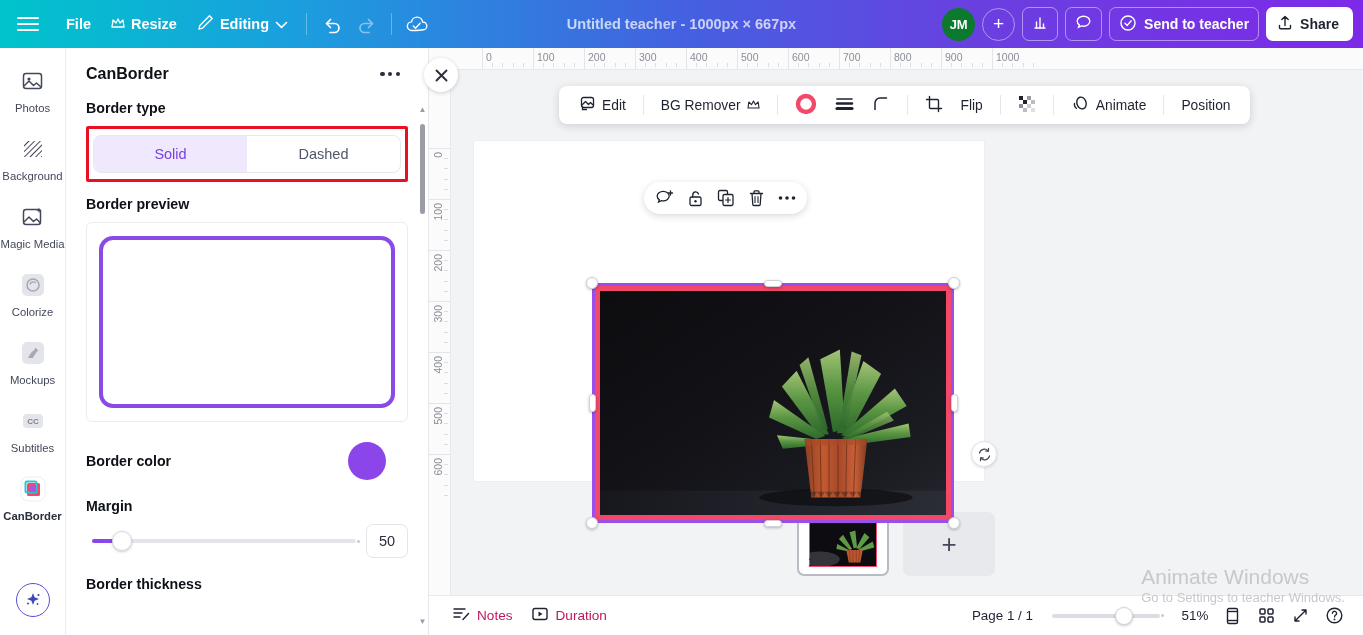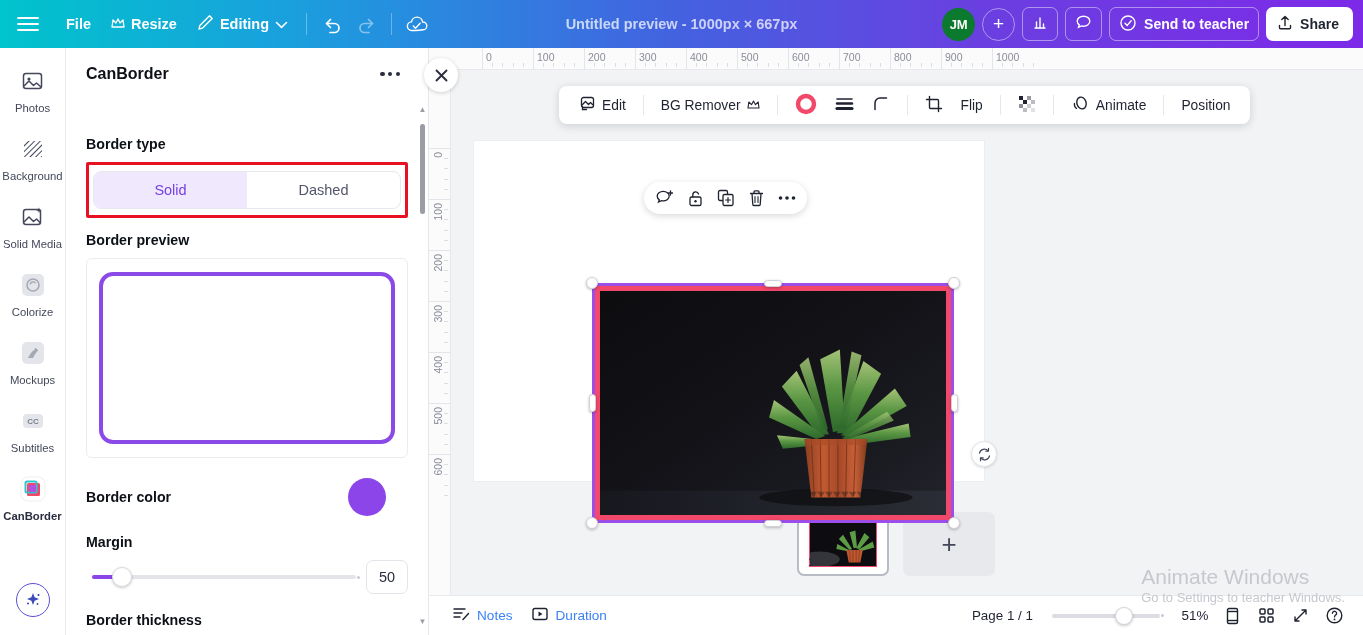--- a/index.html
+++ b/index.html
@@ -94,21 +94,21 @@
     position: absolute; top: 48px; left: 66px; width: 363px; height: 587px;
     background: #fff; border-right: 1px solid #e6e7ec; overflow: hidden;
   }
   #panel-head {
     height: 52px; display: flex; align-items: center; justify-content: space-between;
     padding: 0 22px 0 20px;
   }
   #panel-title { font-size: 16px; font-weight: 700; color: #0d1117; }
   .dots3 { display: flex; gap: 3.5px; cursor: pointer; padding: 6px; }
   .dots3 i { width: 4.2px; height: 4.2px; border-radius: 50%; background: #2b2e3f; display:block; }
-  #panel-body { padding: 0 20px; position: relative; margin-top: 36px; }
+  #panel-body { padding: 0 20px; position: relative; }
   .sec-label {
     font-size: 14.2px; font-weight: 700; color: #0d1117;
     margin-bottom: 10px;
   }
   .sec-label.mt { margin-top: 18px; }
 
   
   #btype-wrap {
     border: 3px solid #e81123; border-radius: 2px; padding: 6px 4px;
     margin-bottom: 14px;
@@ -277,21 +277,21 @@
   #wm2 { font-size: 13px; color: #c6c8ce; }
 
   
   #bottombar {
     position: absolute; left: 429px; bottom: 0; width: 934px; height: 40px;
     background: #fff; border-top: 1px solid #e8e9ed;
     display:flex; align-items:center; padding: 0 14px;
   }
   .bb-item {
     display:flex; align-items:center; gap: 7px; padding: 5px 9px; border-radius: 5px;
-    font-size: 13.6px; color: #3b82f6; cursor: pointer; white-space: nowrap;
+    font-size: 13.6px; color: #be185d; cursor: pointer; white-space: nowrap;
   }
   #bb-right { margin-left: auto; display:flex; align-items:center; gap: 4px; }
   #pagecount { font-size: 13.4px; color: #1f2330; margin-right: 10px; white-space:nowrap; }
   #zoomslider { position: relative; width: 118px; height: 22px; display:flex; align-items:center; margin-right: 8px; }
   #zoomslider .ztrack { position:absolute; left:5px; right:5px; height:4px; border-radius:2px; background:#dcdde2; }
   #zoomslider .zknob {
     position:absolute; left: 68px; width: 18px; height: 18px; border-radius:50%;
     background:#fff; border: 1.3px solid #d4d5dc; box-shadow: 0 1px 3px rgba(0,0,0,.22); cursor:grab;
   }
   #zoomslider .zend { position:absolute; right:1px; width:3px; height:3px; border-radius:50%; background:#c9cad1; }
@@ -358,21 +358,21 @@
 
     <div class="tb-sep"></div>
 
     <div class="tb-icobtn">
       <svg width="24" height="21" viewBox="0 0 24 21">
           <path d="M6.8 16.5a4.3 4.3 0 01-.3-8.6A5.6 5.6 0 0117.6 8a3.9 3.9 0 01.6 7.8c-.4.1-9.6.7-11.4.7z" fill="none" stroke="#fff" stroke-width="1.4"></path>
           <path d="M8.3 12l2.2 2.2 4.6-5" fill="none" stroke="#fff" stroke-width="1.4" stroke-linecap="round" stroke-linejoin="round"></path>
         </svg>
     </div>
 
-    <div id="doc-title">Untitled preview - 1000px × 667px</div>
+    <div id="doc-title">Untitled teacher - 1000px × 667px</div>
 
     <div id="tb-right">
       <div class="avatar" style="background: rgb(11, 122, 46);">JM</div>
       <div class="plus-btn">+</div>
       <div class="ghost-btn">
         <span>
           <svg width="16" height="16" viewBox="0 0 16 16">
               <g stroke="#fff" stroke-width="1.4" stroke-linecap="round">
                 <line x1="3" y1="13" x2="13" y2="13"></line>
                 <line x1="4.5" y1="13" x2="4.5" y2="7"></line>
@@ -438,21 +438,21 @@
     </div>
 
     <div class="rail-item">
       <span class="rail-ico">
         <svg width="25" height="25" viewBox="0 0 25 25">
             <rect x="3.5" y="4.5" width="17" height="15" rx="2.5" fill="none" stroke="#44485a" stroke-width="1.5"></rect>
             <path d="M4 17l5-5 4.5 4.5 3-2.5L20.5 18" fill="none" stroke="#44485a" stroke-width="1.5" stroke-linejoin="round"></path>
             <path d="M19 2.5l.8 2 2 .8-2 .8-.8 2-.8-2-2-.8 2-.8z" fill="#44485a"></path>
           </svg>
       </span>
-      <span class="rail-lbl">Solid Media</span>
+      <span class="rail-lbl">Magic Media</span>
     </div>
 
     <div class="rail-item">
       <span class="rail-ico">
         <svg width="28" height="28" viewBox="0 0 28 28">
             <rect x="3" y="3" width="22" height="22" rx="5" fill="#e4e5ea"></rect>
             <circle cx="14" cy="14" r="6" fill="none" stroke="#a6a9b3" stroke-width="1.6"></circle>
             <path d="M11 13.5a3.2 3.2 0 015.6-1.5" fill="none" stroke="#a6a9b3" stroke-width="1.4"></path>
           </svg>
       </span>

